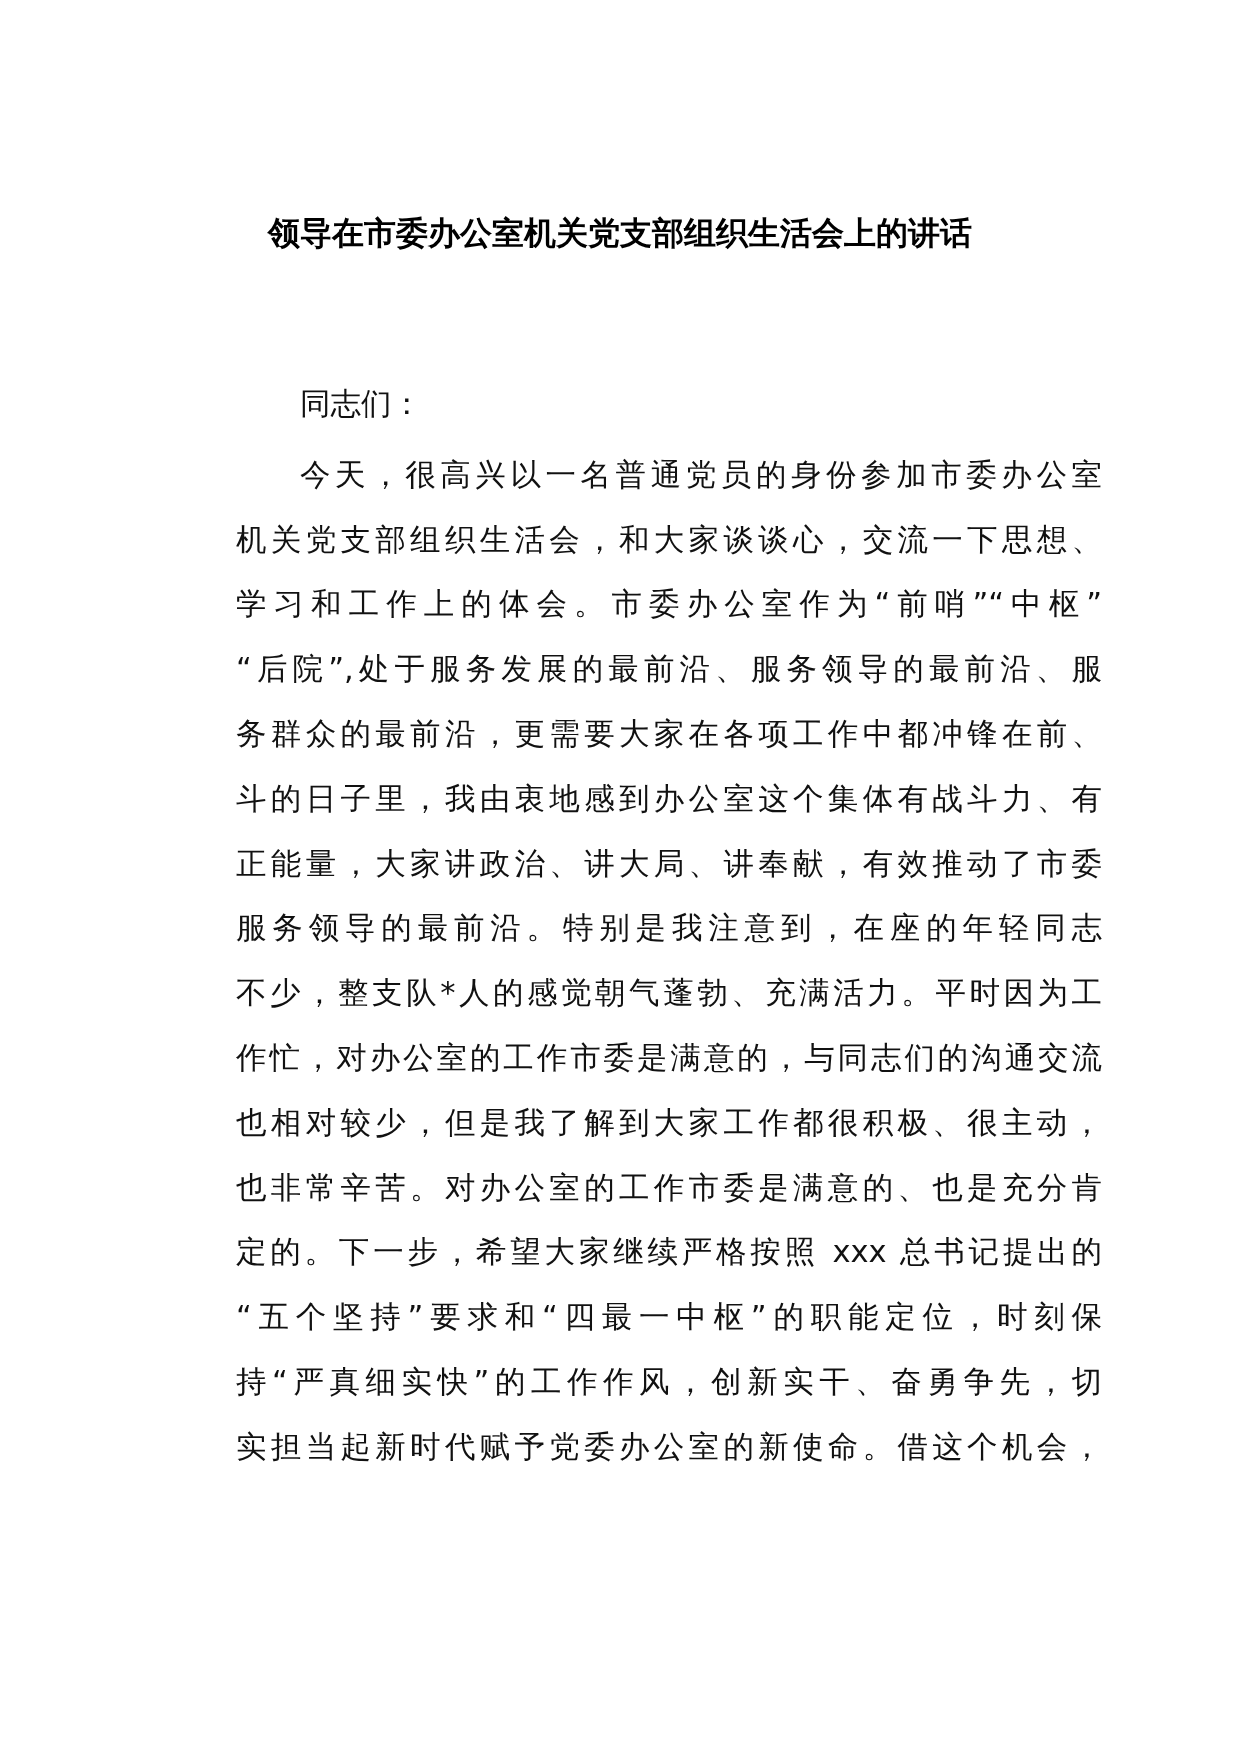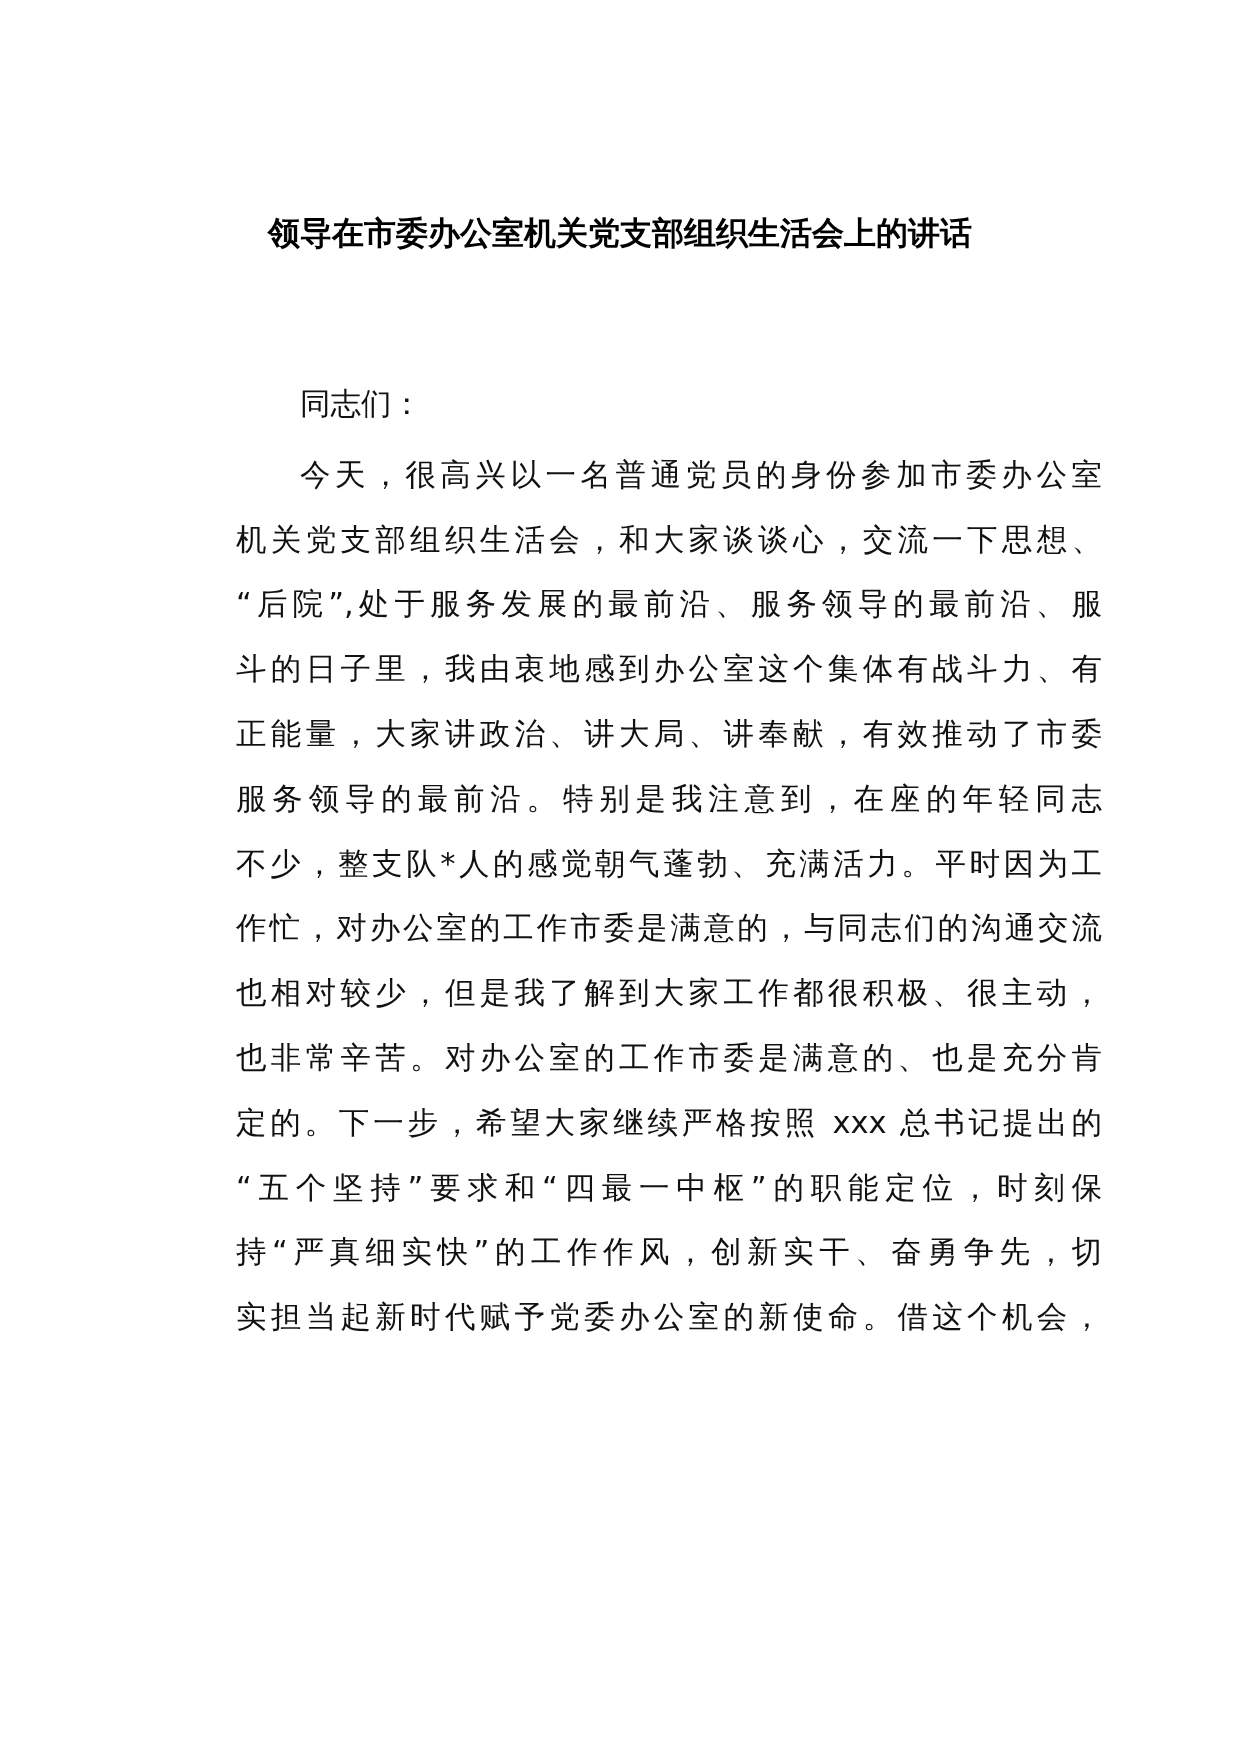--- a/index.html
+++ b/index.html
@@ -70,21 +70,23 @@
 
 <div class="page">
   <h1 class="title">领导在市委办公室机关党支部组织生活会上的讲话</h1>
 
   <div class="body-text">
     <div class="line indent salutation">同志们：</div>
 
     <div>
       <div class="line indent">今天，很高兴以一名普通党员的身份参加市委办公室</div>
       <div class="line">机关党支部组织生活会，和大家谈谈心，交流一下思想、</div>
+      <div class="line">学习和工作上的体会。市委办公室作为“前哨”“中枢”</div>
       <div class="line">“后院”,处于服务发展的最前沿、服务领导的最前沿、服</div>
+      <div class="line">务群众的最前沿，更需要大家在各项工作中都冲锋在前、</div>
       <div class="line">斗的日子里，我由衷地感到办公室这个集体有战斗力、有</div>
       <div class="line">正能量，大家讲政治、讲大局、讲奉献，有效推动了市委</div>
       <div class="line">服务领导的最前沿。特别是我注意到，在座的年轻同志</div>
       <div class="line">不少，整支队*人的感觉朝气蓬勃、充满活力。平时因为工</div>
       <div class="line">作忙，对办公室的工作市委是满意的，与同志们的沟通交流</div>
       <div class="line">也相对较少，但是我了解到大家工作都很积极、很主动，</div>
       <div class="line">也非常辛苦。对办公室的工作市委是满意的、也是充分肯</div>
       <div class="line">定的。下一步，希望大家继续严格按照 xxx 总书记提出的</div>
       <div class="line">“五个坚持”要求和“四最一中枢”的职能定位，时刻保</div>
       <div class="line">持“严真细实快”的工作作风，创新实干、奋勇争先，切</div>

